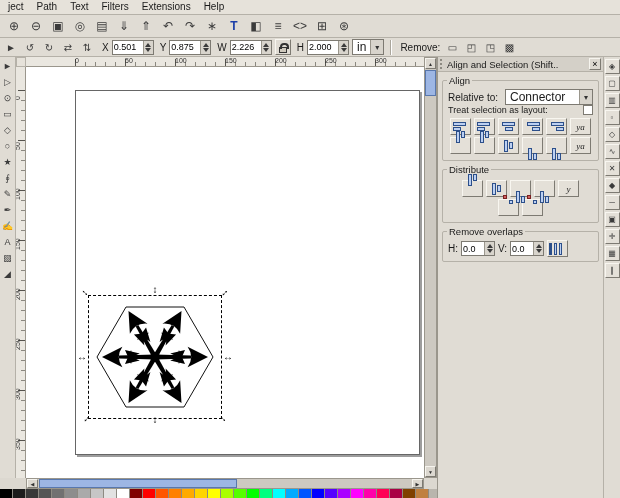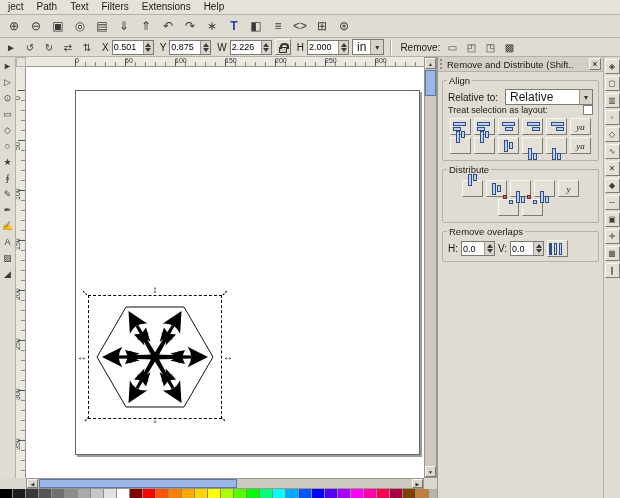--- a/index.html
+++ b/index.html
@@ -576,30 +576,30 @@
       <span class="swatch" style="background: rgb(170, 0, 68);"></span>
 
       <span class="swatch" style="background: rgb(128, 64, 0);"></span>
 
       <span class="swatch" style="background: rgb(192, 128, 64);"></span>
     </div>
 
   <div class="dock">
     <div class="dock-title">
       <span class="dock-grip"></span>
-      <span class="dock-title-text">Remove and Distribute (Shift..</span>
+      <span class="dock-title-text">Align and Selection (Shift..</span>
       <button class="dock-close"></button>
     </div>
 
     <div class="frame">
       <span class="flabel">Align</span>
       <div class="rel-row">
         <span>Relative to:</span>
         <span class="combo">
-          <span class="cval">Relative</span>
+          <span class="cval">Connector</span>
           <span class="combo-arrow"></span>
         </span>
       </div>
       <div class="chk-row">
         <span>Treat selection as layout:</span>
         <span class="checkbox"></span>
       </div>
       <div class="drow">
 
           <button class="ibtn">

